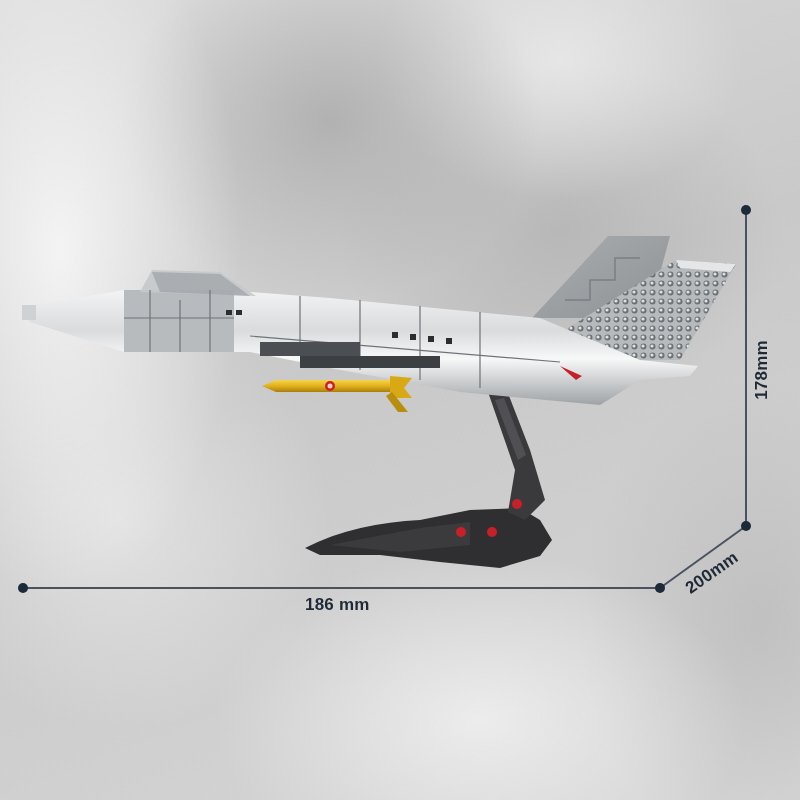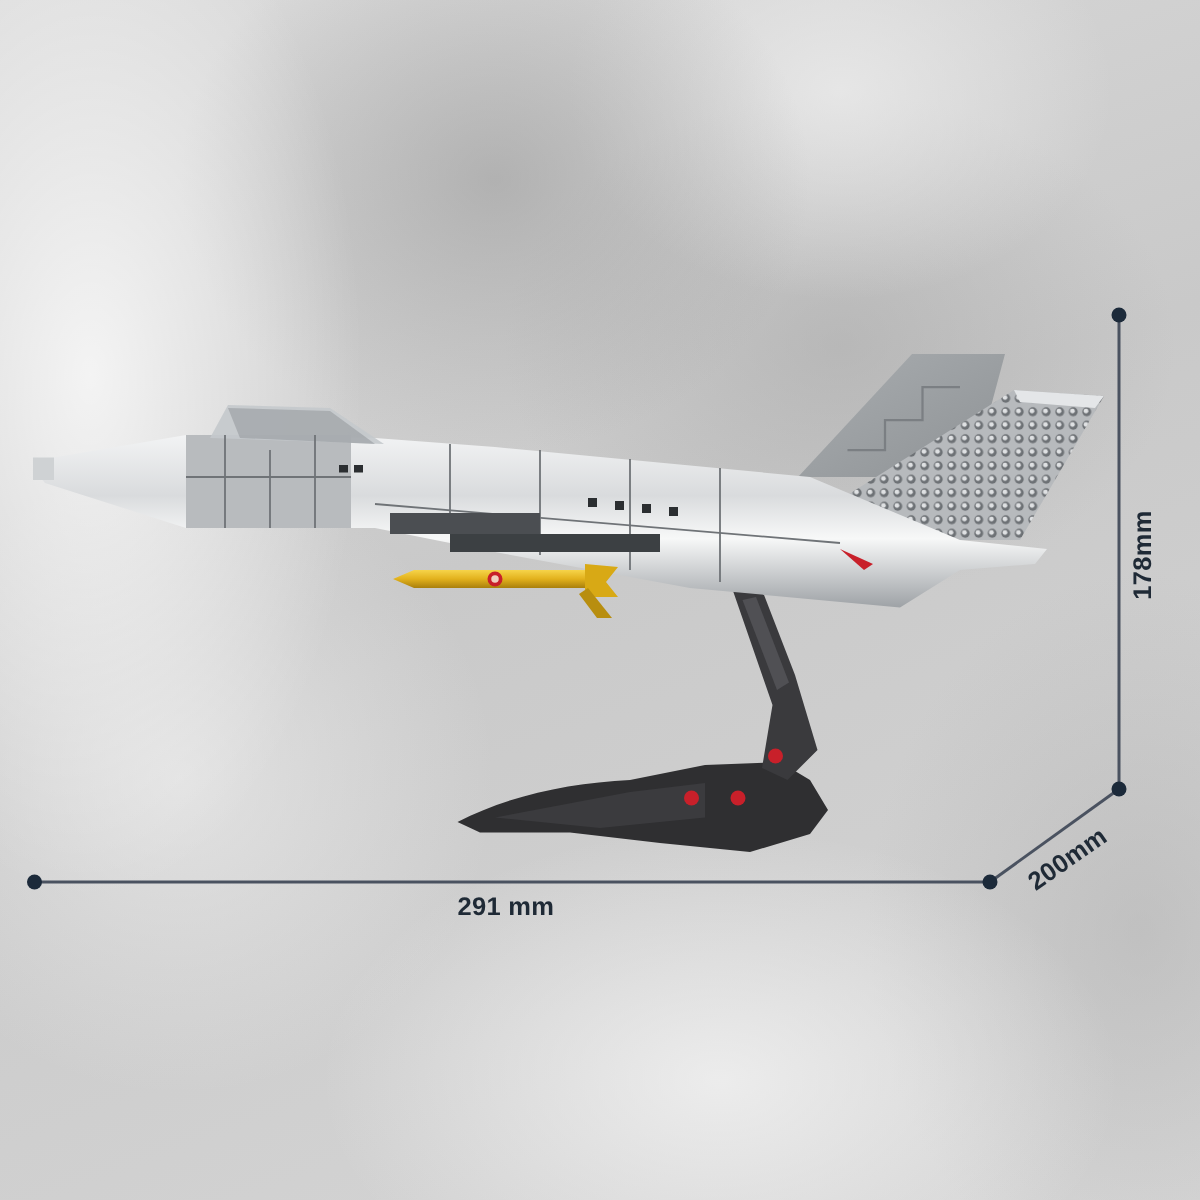--- a/index.html
+++ b/index.html
@@ -117,15 +117,15 @@
     <line x1="23" y1="588" x2="660" y2="588" stroke="#4a5260" stroke-width="2"></line>
     <line x1="746" y1="210" x2="746" y2="526" stroke="#4a5260" stroke-width="2"></line>
     <line x1="660" y1="588" x2="746" y2="526" stroke="#4a5260" stroke-width="2"></line>
     <circle cx="23" cy="588" r="5" fill="#1c2a3a"></circle>
     <circle cx="660" cy="588" r="5" fill="#1c2a3a"></circle>
     <circle cx="746" cy="526" r="5" fill="#1c2a3a"></circle>
     <circle cx="746" cy="210" r="5" fill="#1c2a3a"></circle>
   </g>
 </svg>
 
-<div class="dim-label" id="label-width">291 mm</div>
+<div class="dim-label" id="label-width">186 mm</div>
 <div class="dim-label" id="label-height">178mm</div>
 <div class="dim-label" id="label-depth">200mm</div>
 
 </body></html>

